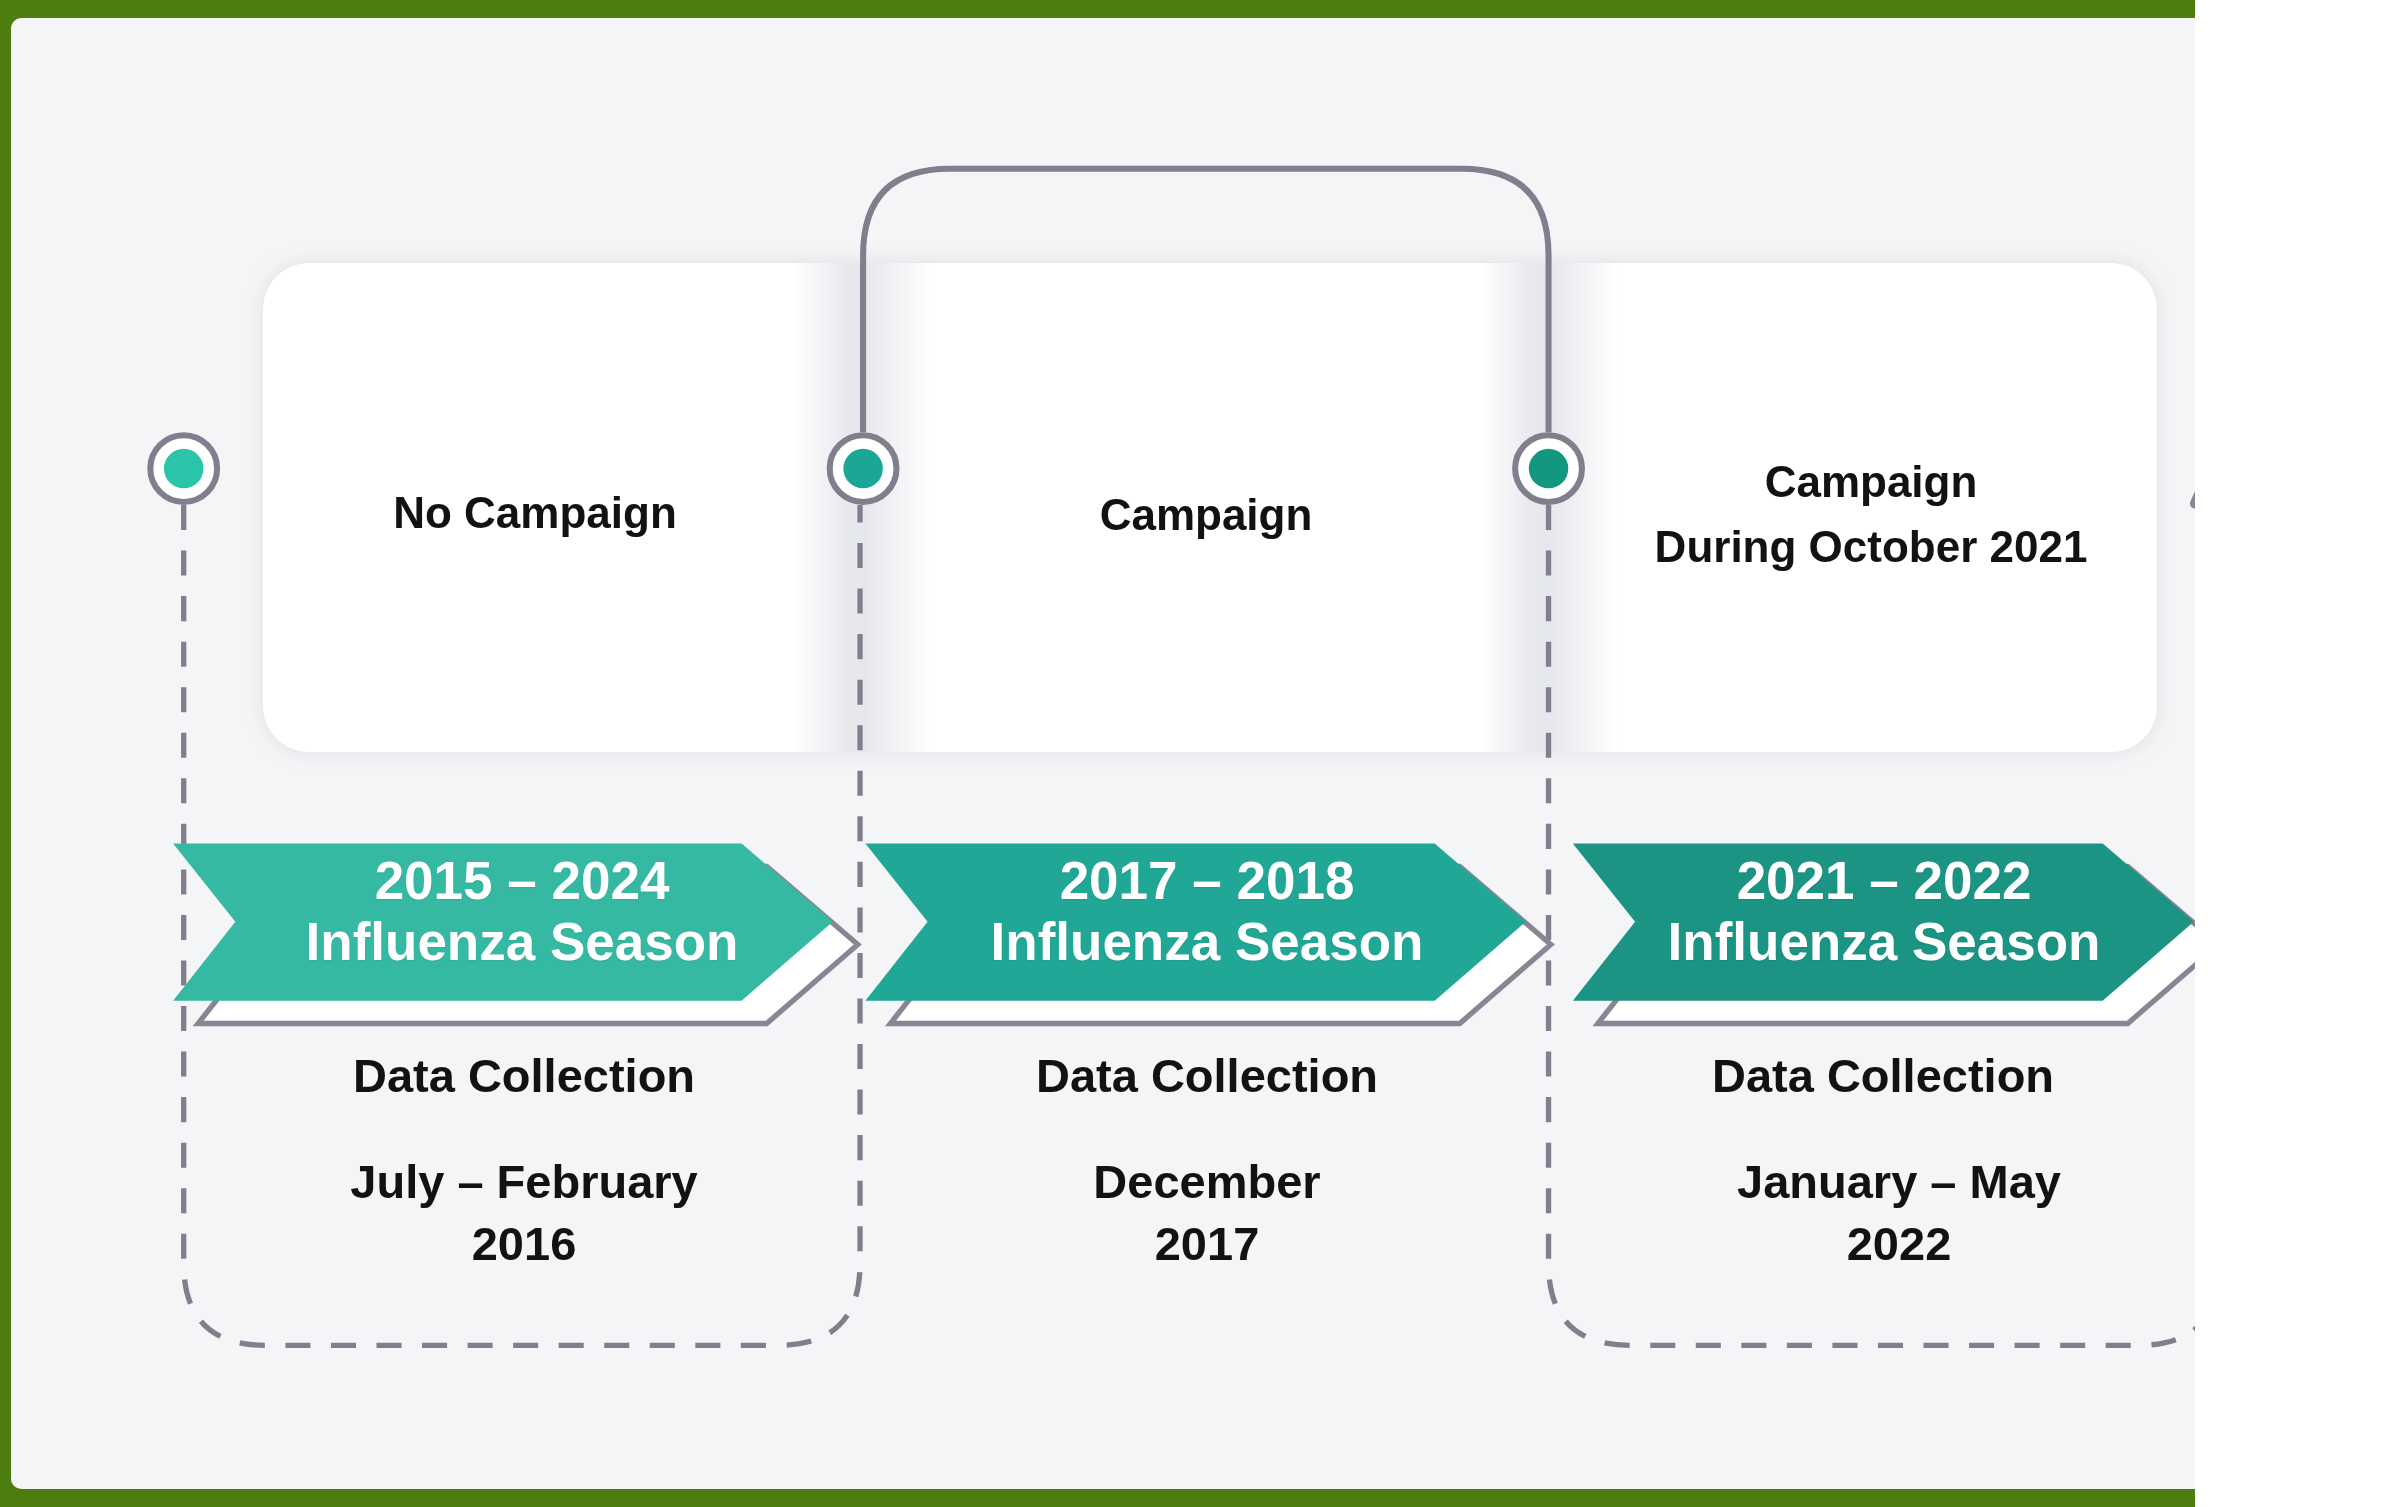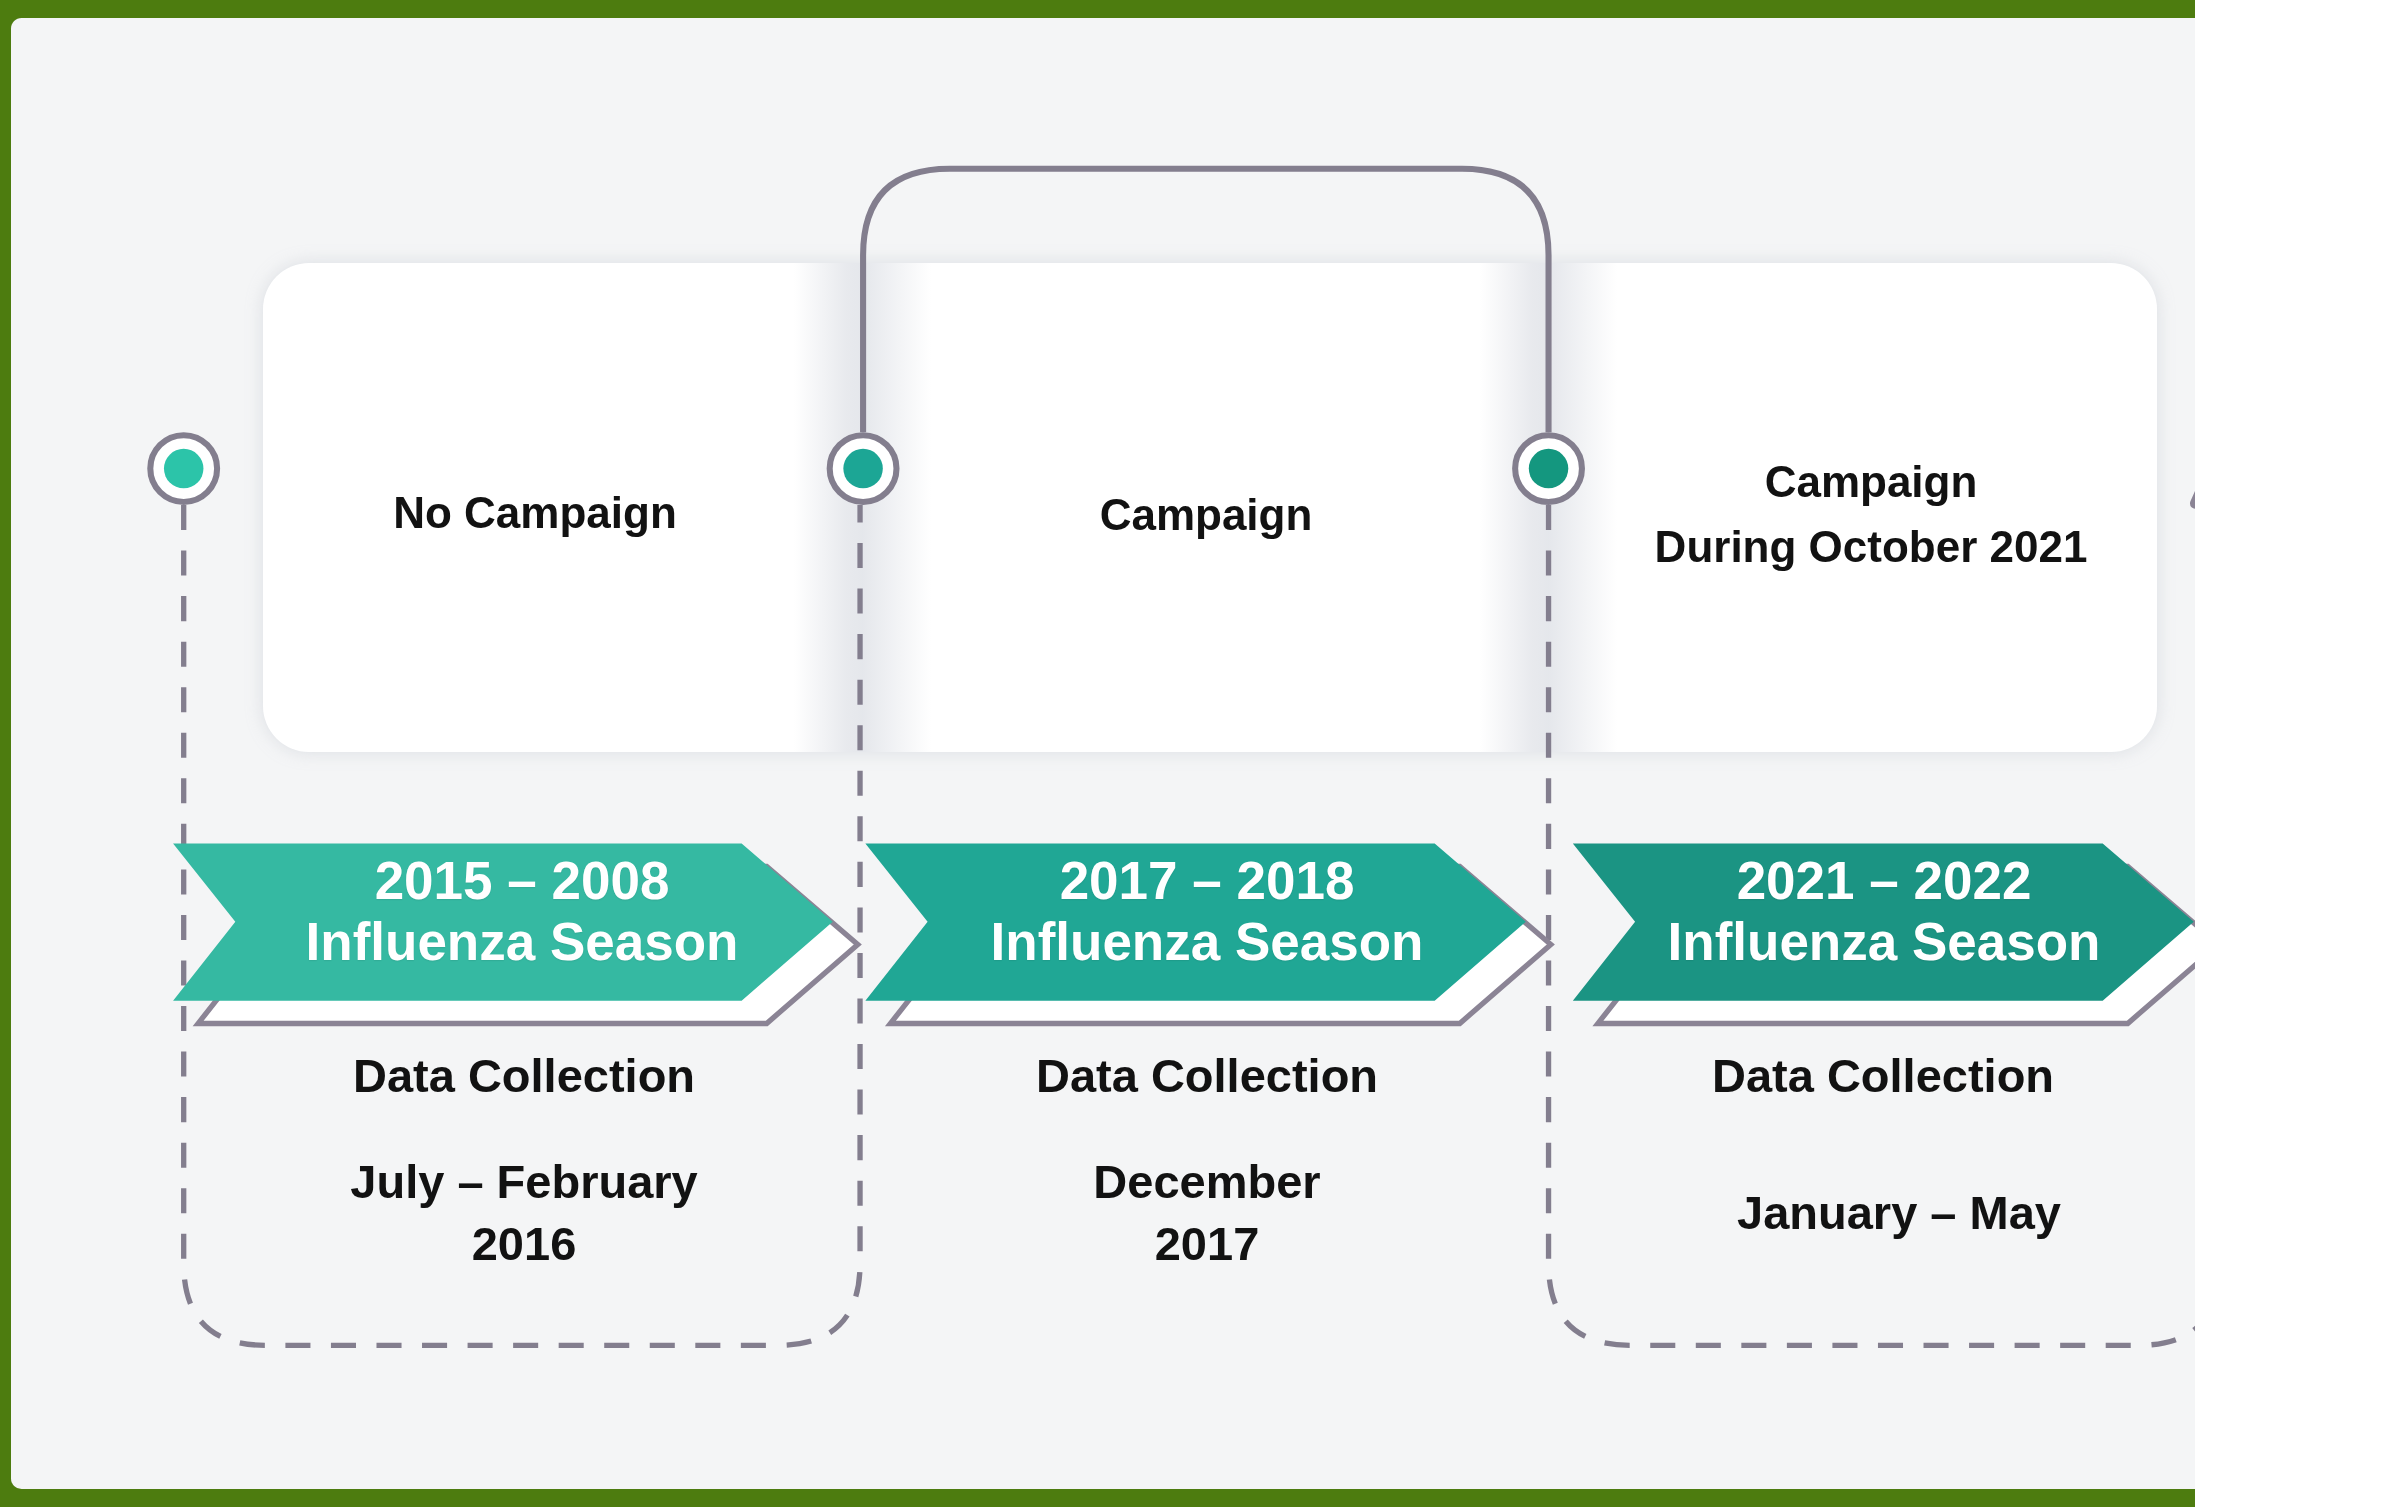--- a/index.html
+++ b/index.html
@@ -74,21 +74,21 @@
   </div>
   <div class="txt campaign-text" style="left:1206px;top:514px;">
     <div>Campaign</div>
   </div>
   <div class="txt campaign-text" style="left:1871px;top:514px;">
     <div>Campaign</div>
     <div>During October 2021</div>
   </div>
 
   <div class="txt banner-text" style="left:522px;top:911px;">
-    <div>2015 – 2008</div>
+    <div>2015 – 2024</div>
     <div>Influenza Season</div>
   </div>
   <div class="txt banner-text" style="left:1207px;top:911px;">
     <div>2017 – 2018</div>
     <div>Influenza Season</div>
   </div>
   <div class="txt banner-text" style="left:1884px;top:911px;">
     <div>2021 – 2022</div>
     <div>Influenza Season</div>
   </div>
@@ -101,15 +101,16 @@
 
   <div class="txt dc-title" style="left:1207px;top:1075px;">Data Collection</div>
   <div class="txt dc-period" style="left:1207px;top:1213px;">
     <div>December</div>
     <div>2017</div>
   </div>
 
   <div class="txt dc-title" style="left:1883px;top:1075px;">Data Collection</div>
   <div class="txt dc-period" style="left:1883px;top:1213px;margin-left:16px;">
     <div>January – May</div>
+    <div>2022</div>
   </div>
 </div>
 
 
 </body></html>

